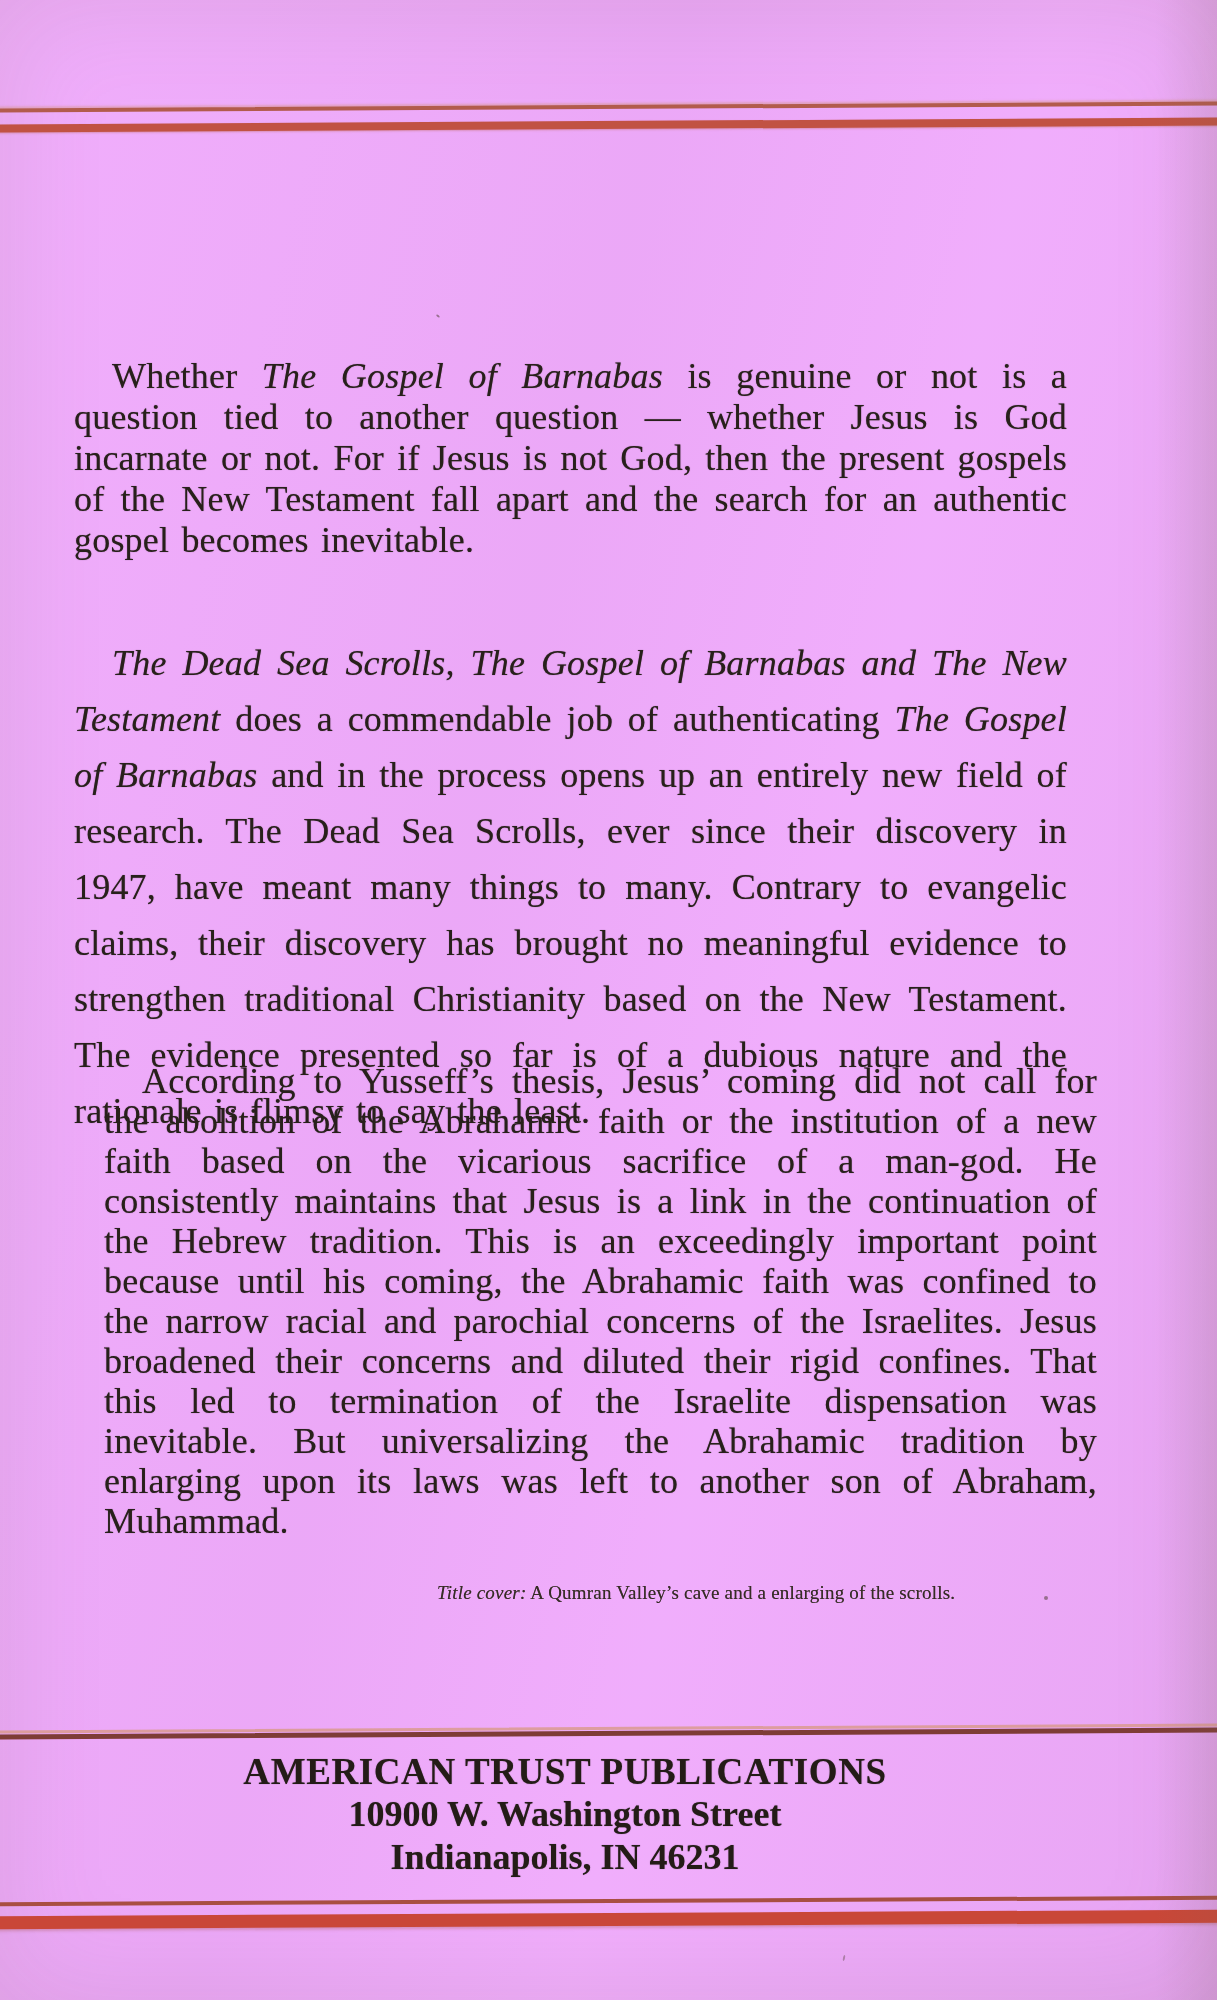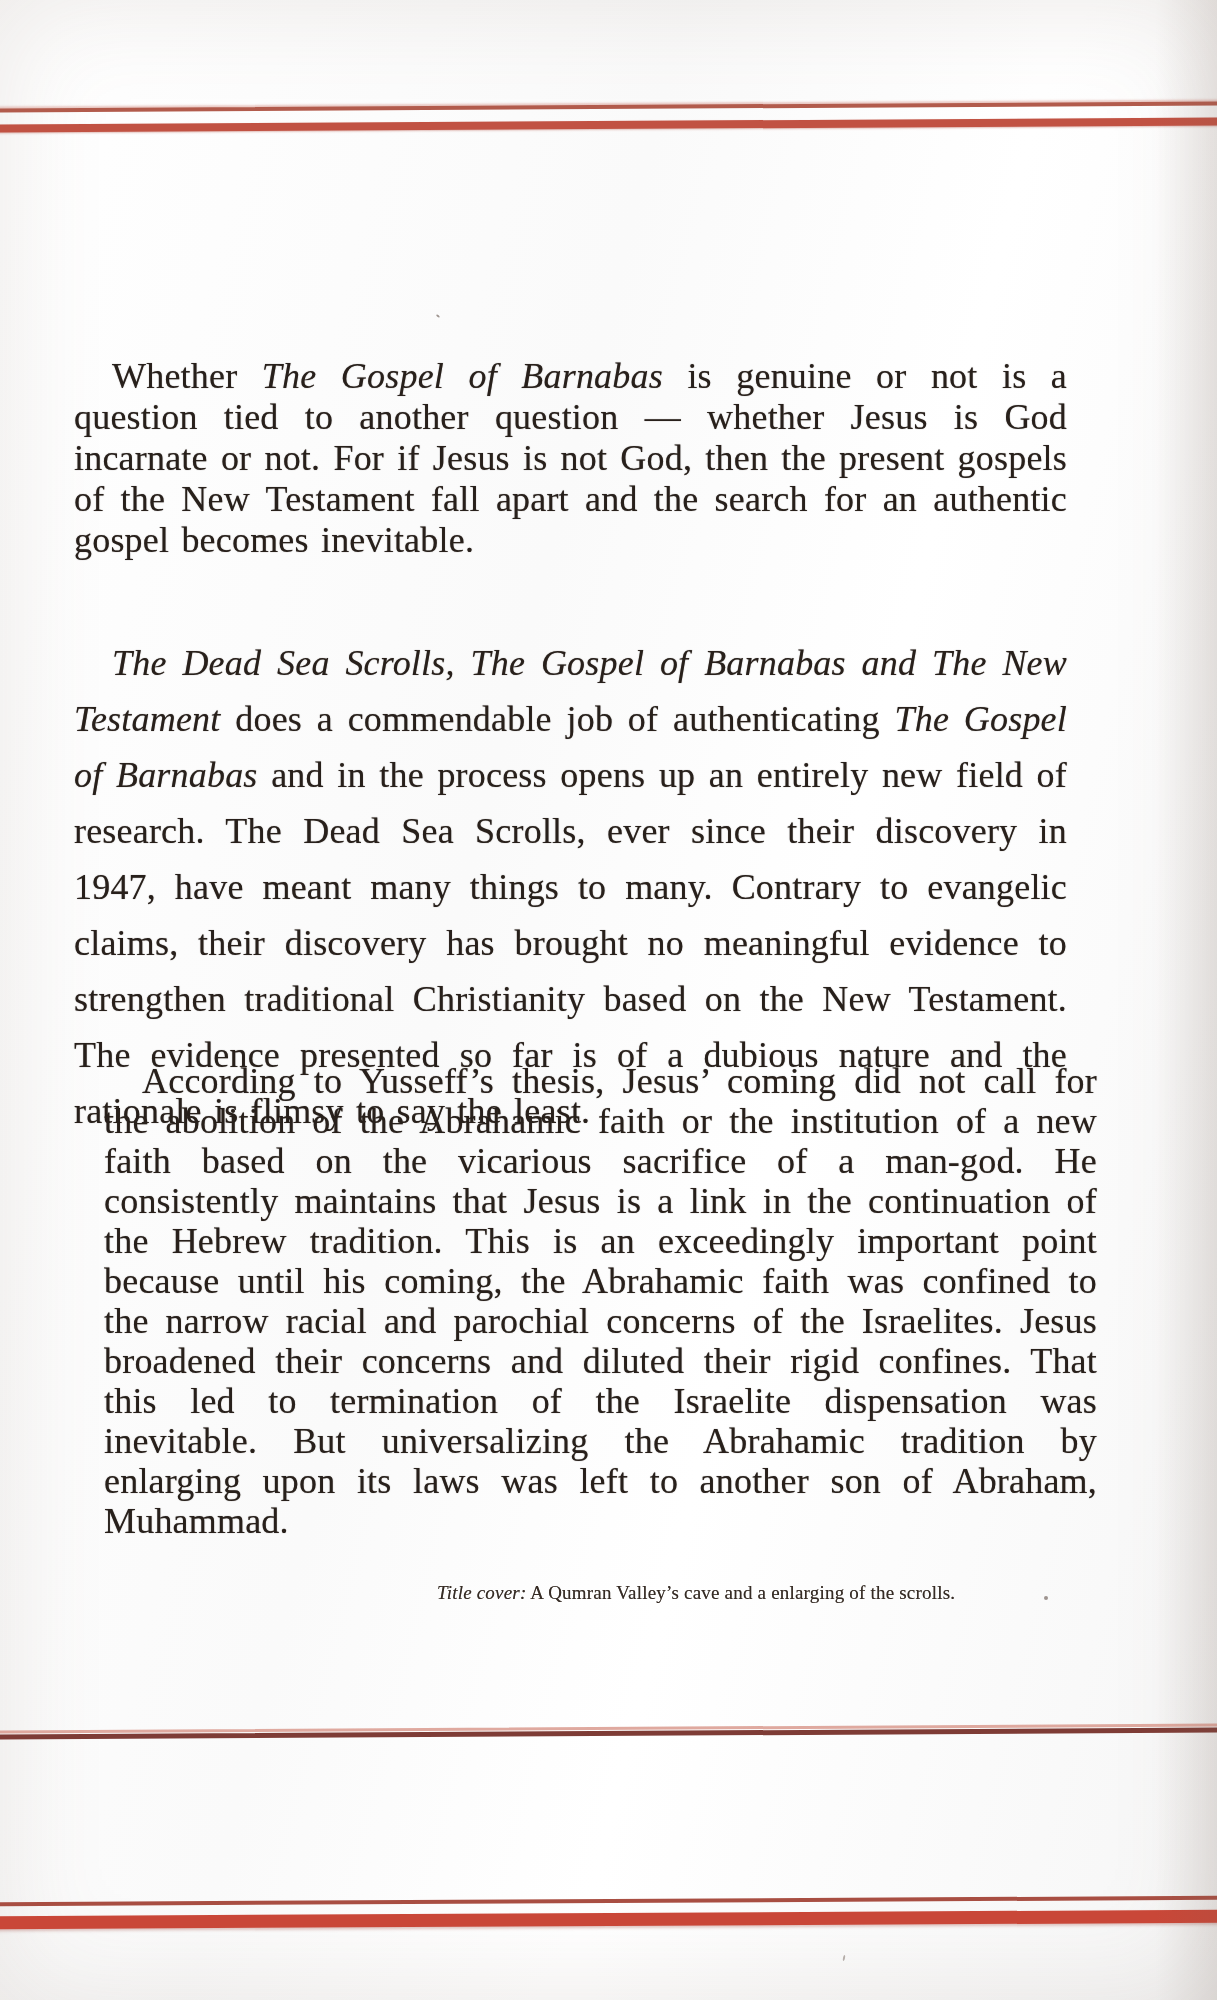--- a/index.html
+++ b/index.html
@@ -67,36 +67,41 @@
   .pub-street,.pub-city{font-size:36px;}
   
   .speck{position:absolute;background:rgba(82,64,54,0.55);border-radius:50%;}
   .speck-a{left:436px;top:315px;width:4px;height:2px;transform:rotate(40deg);}
   .speck-b{left:1044px;top:1596px;width:4px;height:4px;}
   .speck-c{left:843px;top:1955px;width:2px;height:6px;transform:rotate(12deg);background:rgba(82,64,54,0.4);}
 </style>
 </head>
 <body>
 
-<div class="cover" style="background-color: #ffffff;">
+<div class="cover" style="background-color: #f0abfc;">
 
   <div class="rule rule-top-thin" style="background-color: rgb(178, 91, 76);"></div>
   <div class="rule rule-top-thick" style="background-color: rgb(193, 82, 67);"></div>
 
   <p class="para body-copy p1"><span>Whether </span><span class="book-title">The Gospel of Barnabas</span><span> is genuine or not is a question tied to another question — whether Jesus is God incarnate or not. For if Jesus is not God, then the present gospels of the New Testament fall apart and the search for an authentic gospel becomes inevitable.</span></p>
 
   <p class="para body-copy p2"><span class="book-title">The Dead Sea Scrolls, The Gospel of Barnabas and The New Testament</span><span> does a commendable job of authenticating </span><span class="book-title">The Gospel of Barnabas</span><span> and in the process opens up an entirely new field of research. The Dead Sea Scrolls, ever since their discovery in 1947, have meant many things to many. Contrary to evangelic claims, their discovery has brought no meaningful evidence to strengthen traditional Christianity based on the New Testament. The evidence presented so far is of a dubious nature and the rationale is flimsy to say the least.</span></p>
 
   <p class="para body-copy p3"><span>According to Yusseff’s thesis, Jesus’ coming did not call for the abolition of the Abrahamic faith or the institution of a new faith based on the vicarious sacrifice of a man-god. He consistently maintains that Jesus is a link in the continuation of the Hebrew tradition. This is an exceedingly important point because until his coming, the Abrahamic faith was confined to the narrow racial and parochial concerns of the Israelites. Jesus broadened their concerns and diluted their rigid confines. That this led to termination of the Israelite dispensation was inevitable. But universalizing the Abrahamic tradition by enlarging upon its laws was left to another son of Abraham, Muhammad.</span></p>
 
   <div class="caption"><i>Title cover:</i><span> A Qumran Valley’s cave and a enlarging of the scrolls.</span></div>
 
   <div class="rule rule-mid-hl" style="background-color: rgb(217, 154, 142);"></div>
   <div class="rule rule-mid" style="background-color: rgb(126, 60, 54);"></div>
 
+  <div class="publisher">
+    <div class="pub-name">AMERICAN TRUST PUBLICATIONS</div>
+    <div class="pub-street">10900 W. Washington Street</div>
+    <div class="pub-city">Indianapolis, IN 46231</div>
+  </div>
 
   <div class="rule rule-bot-thin" style="background-color: rgb(168, 78, 66);"></div>
   <div class="rule rule-bot-thick" style="background-color: rgb(201, 71, 56);"></div>
 
   <div class="speck speck-a"></div>
   <div class="speck speck-b"></div>
   <div class="speck speck-c"></div>
   <div class="edge-shade"></div>
 </div>
 

